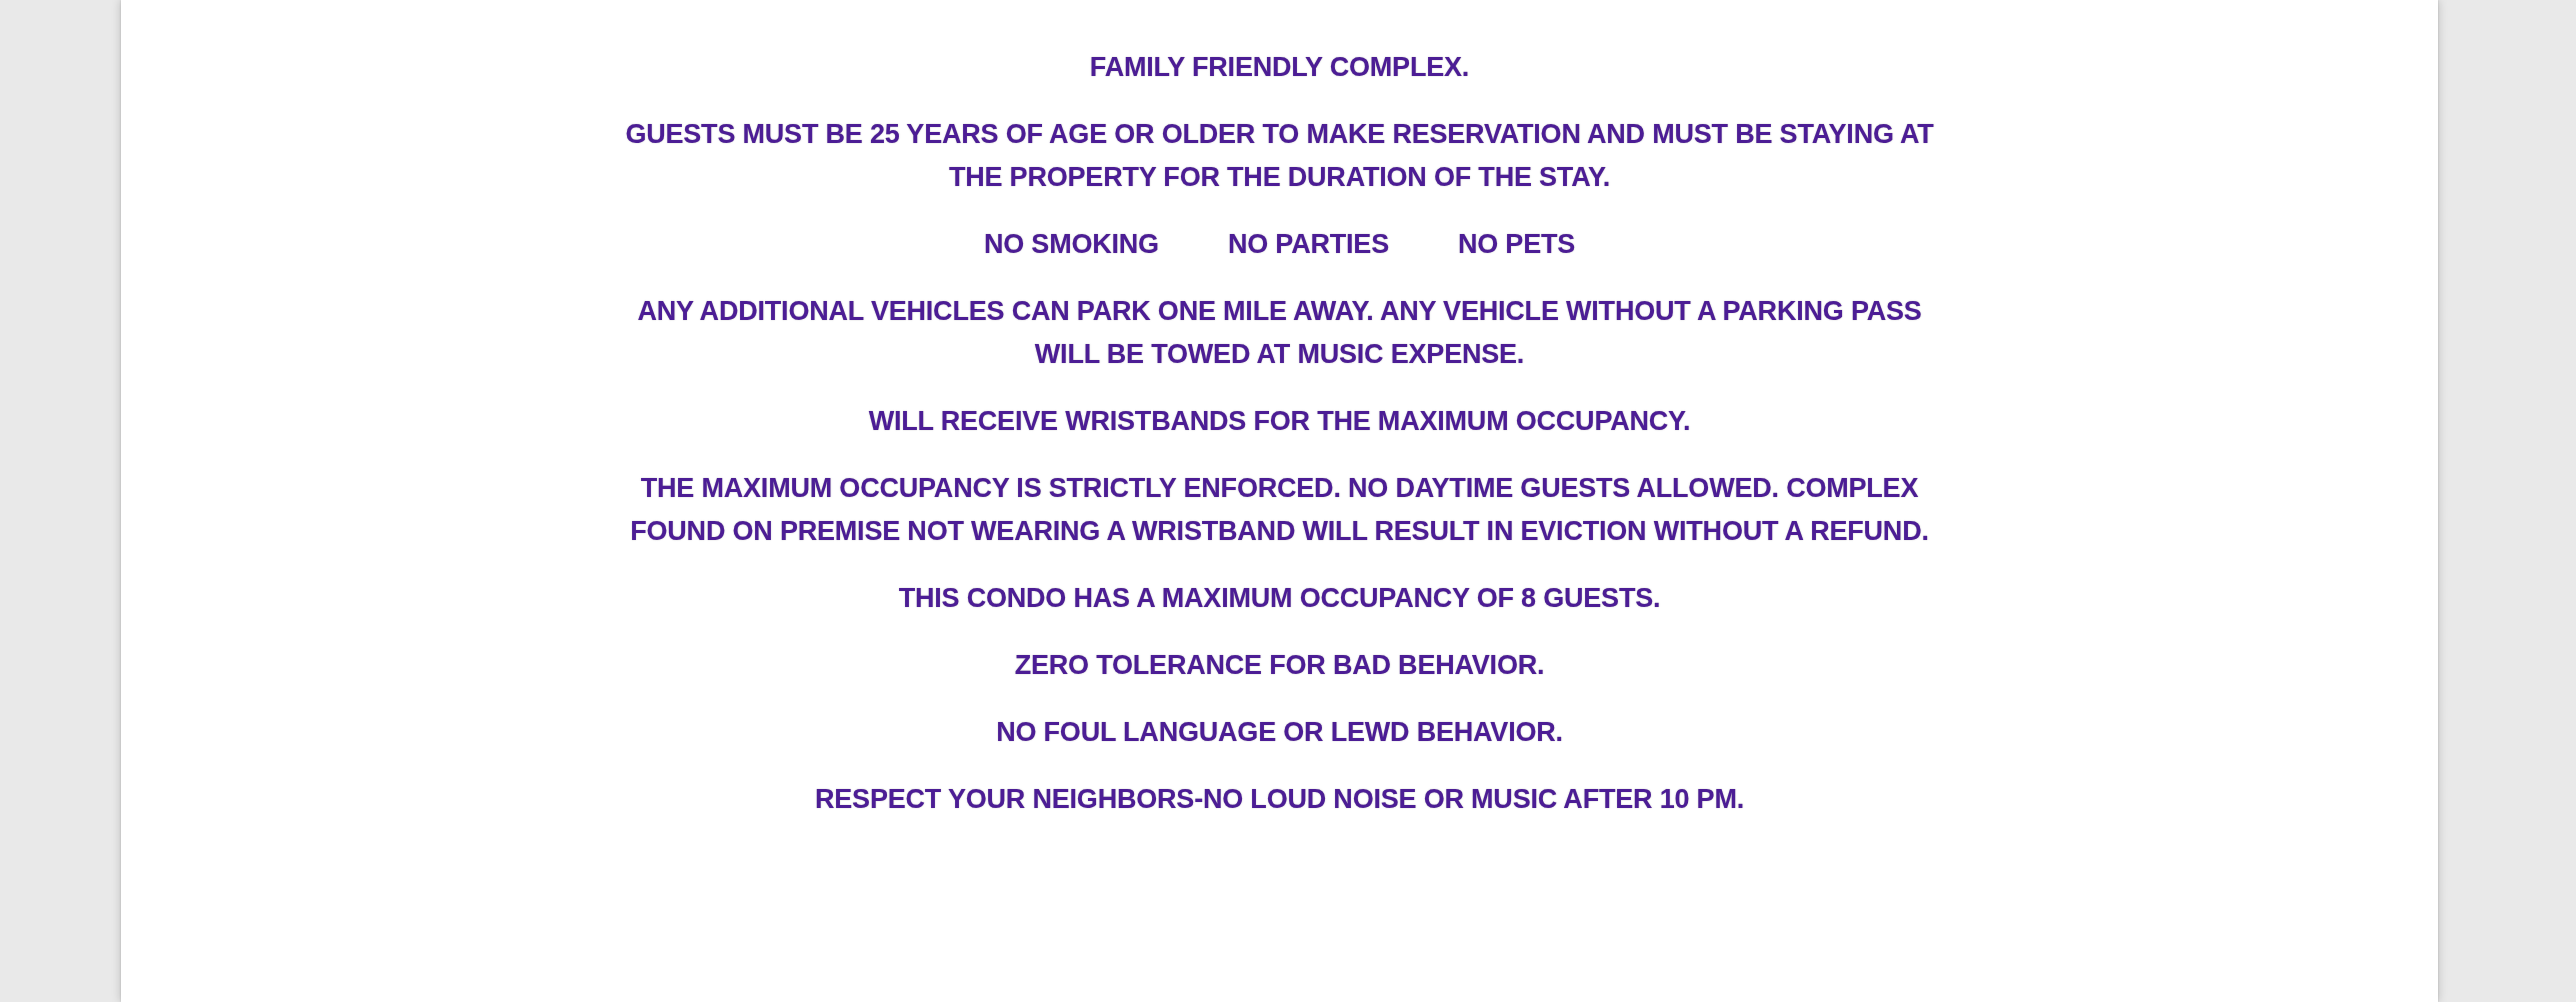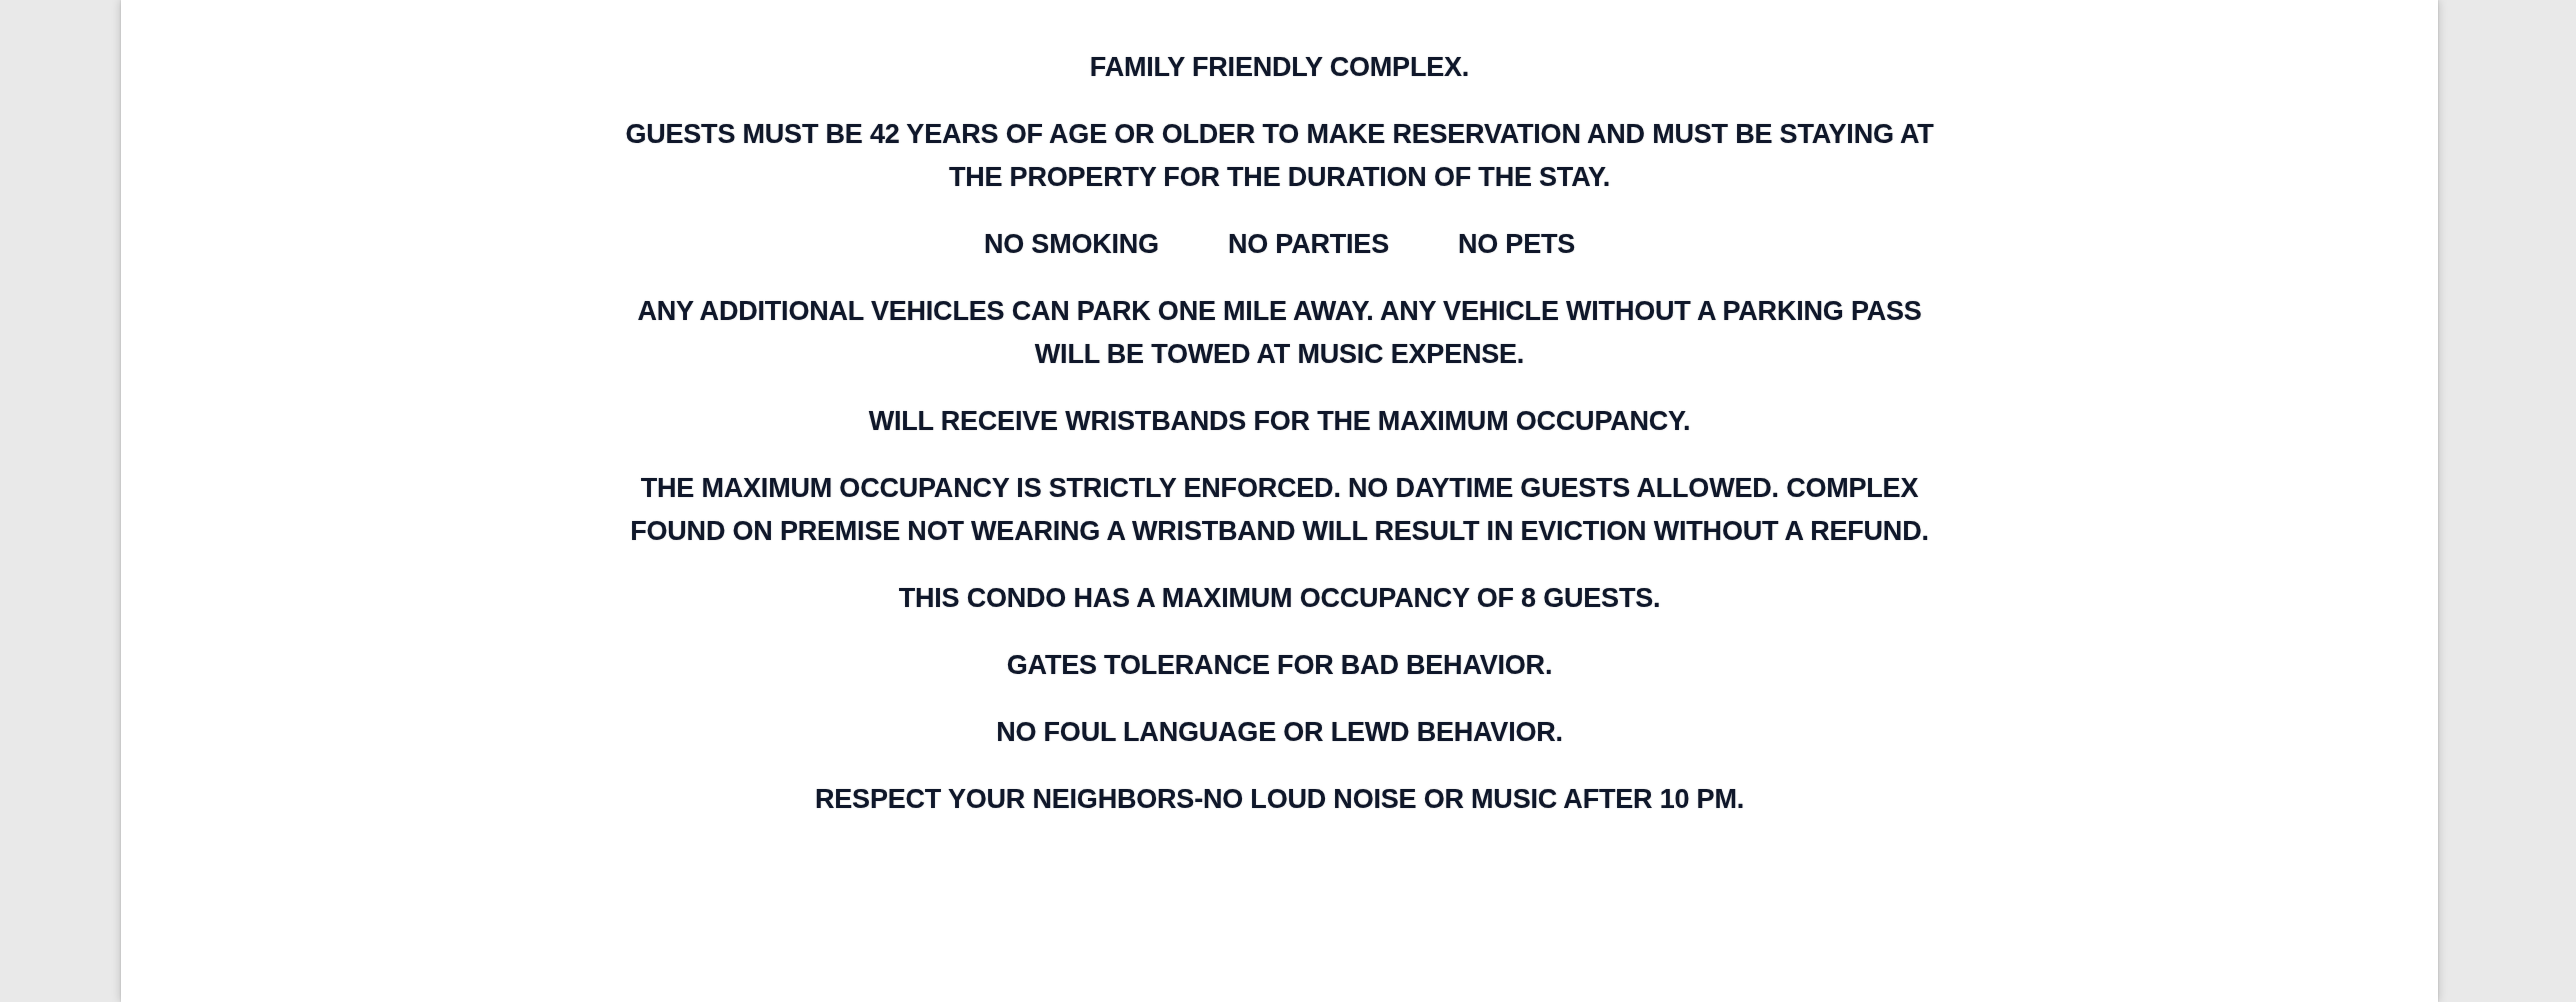--- a/index.html
+++ b/index.html
@@ -27,21 +27,21 @@
     left: 121px;
     top: 0;
     width: 2317px;
     height: 1002px;
     background: #ffffff;
     box-shadow: 0 0 9.3px rgba(0,0,0,0.20), 0 0 1.9px rgba(0,0,0,0.15);
   }
   .doc-content {
     padding-top: 46px;
     text-align: center;
-    color: #0f172a;
+    color: #4c1d95;
     font-weight: bold;
     font-size: 27px;
     letter-spacing: -0.2px;
     text-shadow: 0 0 1.4px rgba(96,96,96,0.45);
   }
   .para { margin: 0 0 24px 0; }
   .line {
     height: 43px;
     line-height: 43px;
     white-space: nowrap;
@@ -62,21 +62,21 @@
 
 <div class="margin-strip margin-left"></div>
 <div class="margin-strip margin-right"></div>
 
 <div class="paper">
   <div class="doc-content">
       <div class="para">
         <div class="line">FAMILY FRIENDLY COMPLEX.</div>
       </div>
       <div class="para">
-        <div class="line">GUESTS MUST BE 42 YEARS OF AGE OR OLDER TO MAKE RESERVATION AND MUST BE STAYING AT</div>
+        <div class="line">GUESTS MUST BE 25 YEARS OF AGE OR OLDER TO MAKE RESERVATION AND MUST BE STAYING AT</div>
         <div class="line">THE PROPERTY FOR THE DURATION OF THE STAY.</div>
       </div>
       <div class="para">
         <div class="line tabbed">
           <span>NO SMOKING</span>
           <span>NO PARTIES</span>
           <span>NO PETS</span>
         </div>
       </div>
       <div class="para">
@@ -87,21 +87,21 @@
         <div class="line">WILL RECEIVE WRISTBANDS FOR THE MAXIMUM OCCUPANCY.</div>
       </div>
       <div class="para">
         <div class="line">THE MAXIMUM OCCUPANCY IS STRICTLY ENFORCED. NO DAYTIME GUESTS ALLOWED. COMPLEX</div>
         <div class="line">FOUND ON PREMISE NOT WEARING A WRISTBAND WILL RESULT IN EVICTION WITHOUT A REFUND.</div>
       </div>
       <div class="para">
         <div class="line">THIS CONDO HAS A MAXIMUM OCCUPANCY OF 8 GUESTS.</div>
       </div>
       <div class="para">
-        <div class="line">GATES TOLERANCE FOR BAD BEHAVIOR.</div>
+        <div class="line">ZERO TOLERANCE FOR BAD BEHAVIOR.</div>
       </div>
       <div class="para">
         <div class="line">NO FOUL LANGUAGE OR LEWD BEHAVIOR.</div>
       </div>
       <div class="para">
         <div class="line">RESPECT YOUR NEIGHBORS-NO LOUD NOISE OR MUSIC AFTER 10 PM.</div>
       </div>
     </div>
 </div>
 

